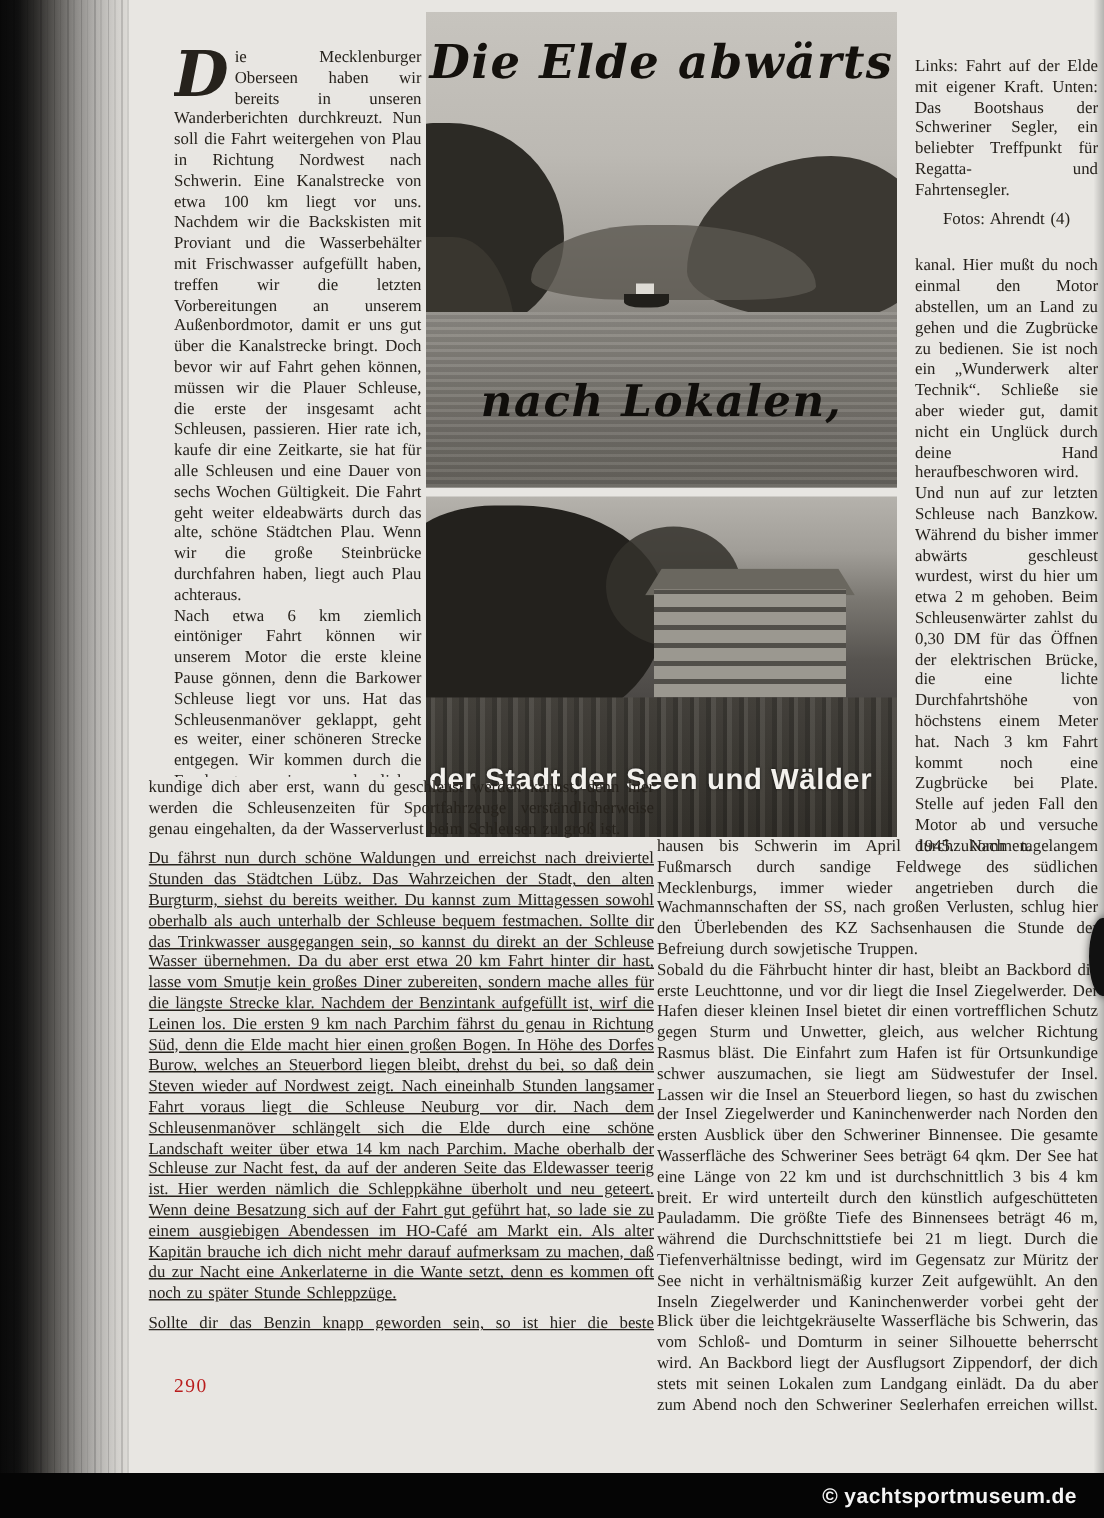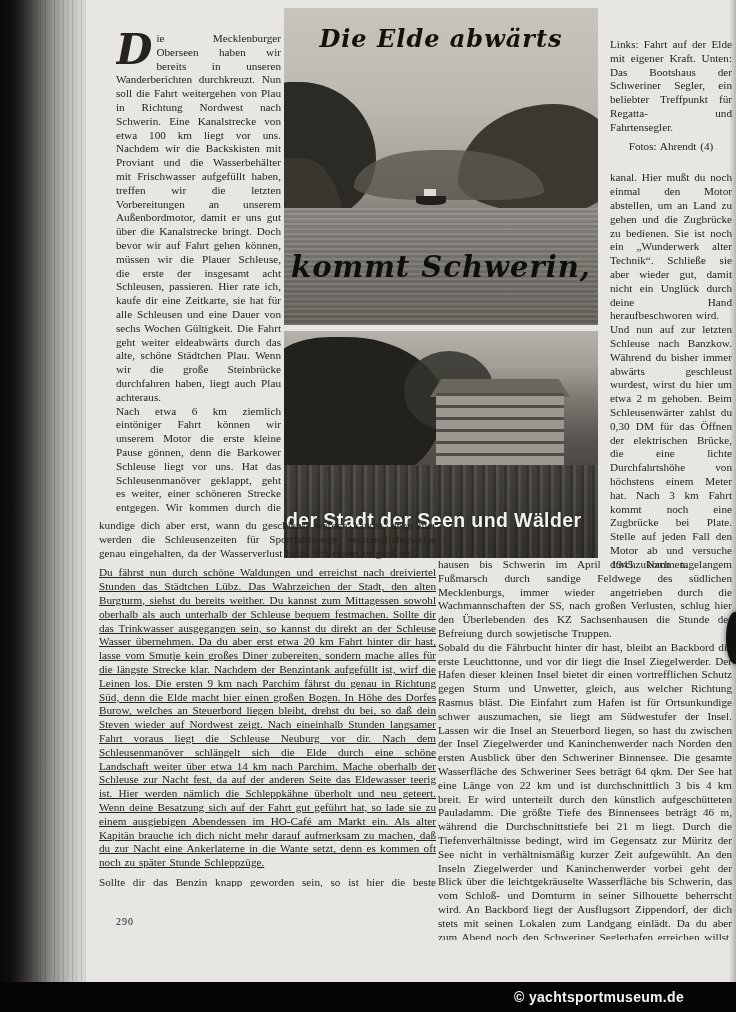--- a/index.html
+++ b/index.html
@@ -66,21 +66,21 @@
     background:
       repeating-linear-gradient(180deg, rgba(255,255,255,.06) 0 2px, rgba(0,0,0,.08) 2px 5px),
       linear-gradient(#908d87 0%,#7d7a74 40%,#67645e 100%);}
   .p1-boat{position:absolute;left:132px;top:188px;width:30px;height:9px;background:#211f1b;border-radius:0 0 40% 40%;}
   .p1-boat-cabin{position:absolute;left:140px;top:181px;width:12px;height:7px;background:#dedbd5;}
   .title1{
     position:absolute;left:0;top:16px;width:100%;margin:0;
     text-align:center;
     font-family:"DejaVu Serif", serif;
     font-style:italic;font-weight:bold;
-    font-size:24px;letter-spacing:1px;color:#14110d;
+    font-size:31px;letter-spacing:1px;color:#14110d;
   }
   .title2{
     position:absolute;left:0;top:242px;width:100%;
     text-align:center;
     font-family:"DejaVu Serif", serif;
     font-style:italic;font-weight:bold;
     font-size:29px;letter-spacing:1px;color:#100e0b;
   }
   .photo2{top:331px;height:227px;
     background:linear-gradient(#b5b2ac 0%,#a19e98 16%,#7b7872 30%,#575450 48%,#454240 66%,#3a3734 100%);
@@ -99,27 +99,27 @@
   .title3{
     position:absolute;left:2px;top:178px;width:100%;
     font-family:"Liberation Sans", sans-serif;
     font-weight:bold;font-size:19.5px;letter-spacing:.4px;
     color:#f3f1ed;text-shadow:0 0 2px rgba(0,0,0,.6);
     white-space:nowrap;
   }
   
   .page-number{
     position:absolute;left:30px;top:916px;
-    font-size:10px;letter-spacing:1px;color:#0f172a;
+    font-size:13px;letter-spacing:1px;color:#b91c1c;
   }
   .watermark-bar{
     position:absolute;left:0;bottom:0;width:736px;height:30px;
     background:#050505;
     display:flex;align-items:center;justify-content:flex-end;
-    padding-right:52px;box-sizing:border-box;
+    padding-right:18px;box-sizing:border-box;
   }
   .watermark-text{
     font-family:"Liberation Sans", sans-serif;
     font-weight:bold;font-size:14px;color:#f5f5f5;letter-spacing:.3px;
   }
 </style>
 </head>
 <body>
 
 <div class="spine"></div>
@@ -128,21 +128,21 @@
 
   <div class="photo photo1">
     <div class="p1-trees-left"></div>
     <div class="p1-bank-left"></div>
     <div class="p1-trees-right"></div>
     <div class="p1-treeline"></div>
     <div class="p1-water"></div>
     <div class="p1-boat"></div>
     <div class="p1-boat-cabin"></div>
     <h1 class="title1">Die Elde abwärts</h1>
-    <div class="title2">kommt Schwerin,</div>
+    <div class="title2">nach Lokalen,</div>
   </div>
 
   <div class="photo photo2">
     <div class="p2-trees"></div>
     <div class="p2-trees2"></div>
     <div class="p2-roof"></div>
     <div class="p2-building"></div>
     <div class="p2-water"></div>
     <div class="title3">der Stadt der Seen und Wälder</div>
   </div>

